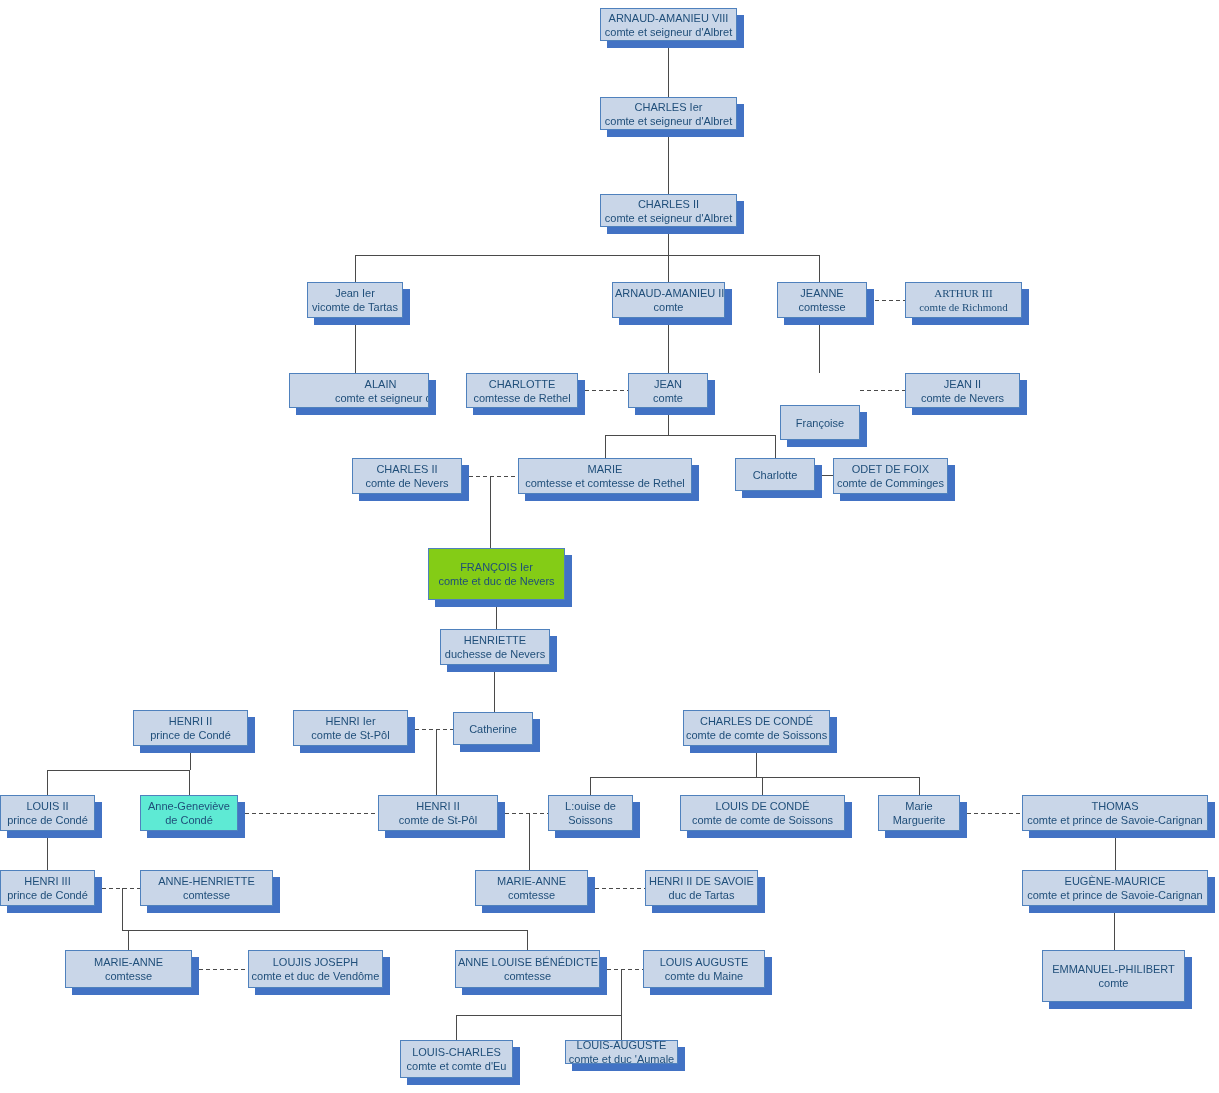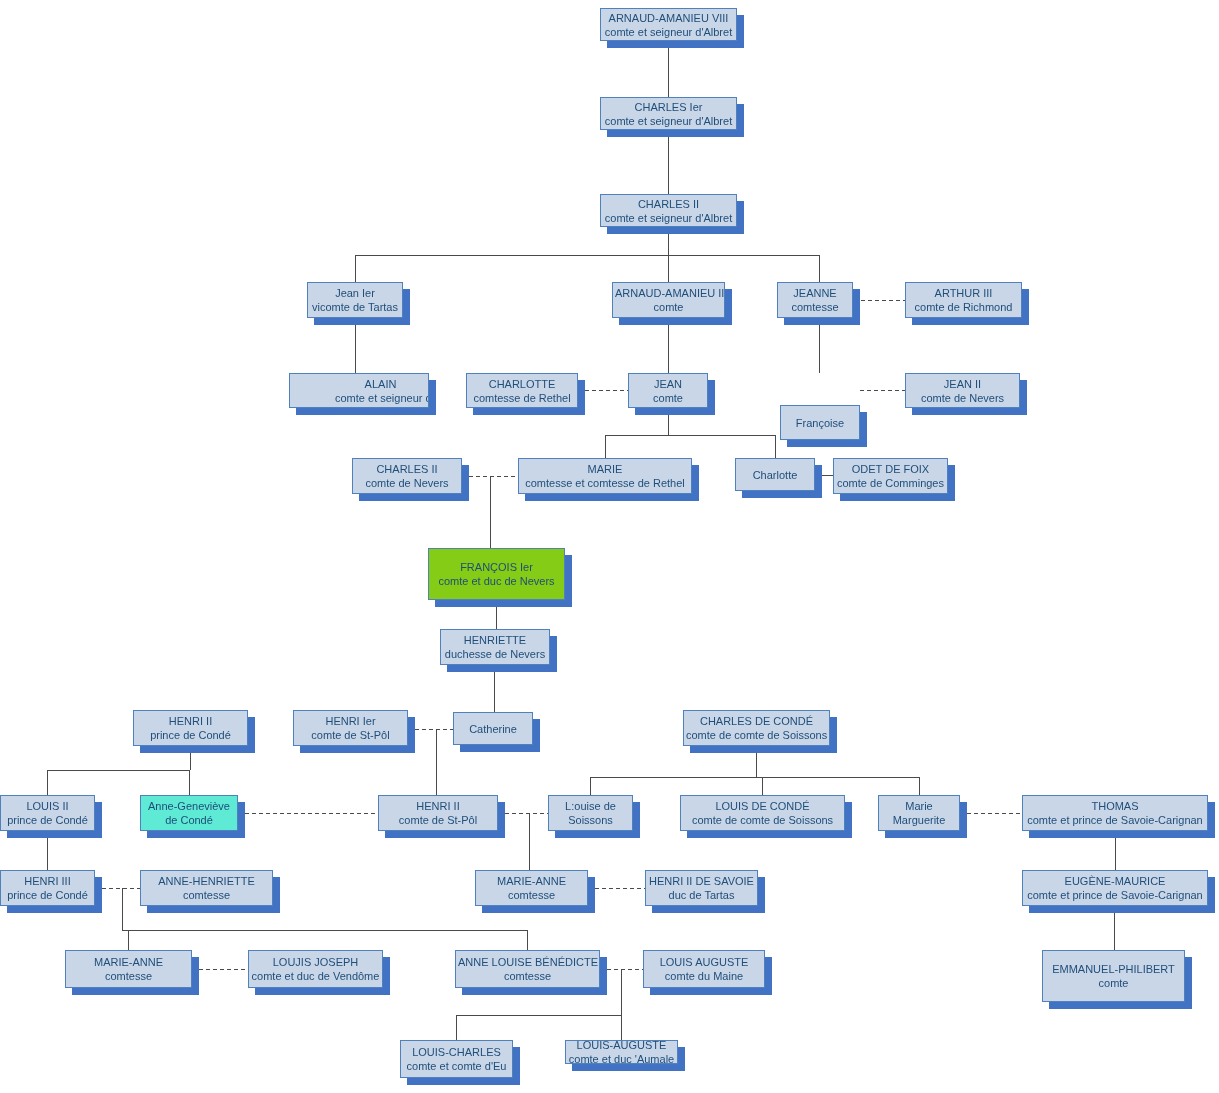--- a/index.html
+++ b/index.html
@@ -107,25 +107,25 @@
         <div class="node-title">comte et seigneur d'Albret</div>
       </div>
       <div class="node" style="left: 307px; top: 282px; width: 96px; height: 36px; background: rgb(201, 214, 232); border-color: rgb(79, 129, 189); color: rgb(31, 78, 121);">
         <div class="node-name">Jean Ier</div>
         <div class="node-title">vicomte de Tartas</div>
       </div>
       <div class="node" style="left: 612px; top: 282px; width: 113px; height: 36px; background: rgb(201, 214, 232); border-color: rgb(79, 129, 189); color: rgb(31, 78, 121);">
         <div class="node-name">ARNAUD-AMANIEU II</div>
         <div class="node-title">comte</div>
       </div>
-      <div class="node" style="left: 777px; top: 282px; width: 76px; height: 36px; background: rgb(201, 214, 232); border-color: rgb(79, 129, 189); color: rgb(31, 78, 121);">
+      <div class="node" style="left: 777px; top: 282px; width: 90px; height: 36px; background: rgb(201, 214, 232); border-color: rgb(79, 129, 189); color: rgb(31, 78, 121);">
         <div class="node-name">JEANNE</div>
         <div class="node-title">comtesse</div>
       </div>
-      <div class="node" style="left: 905px; top: 282px; width: 117px; height: 36px; background: rgb(201, 214, 232); border-color: rgb(79, 129, 189); color: rgb(31, 78, 121);">
+      <div class="node" style="left: 905px; top: 282px; width: 117px; height: 36px; background: rgb(201, 214, 232); border-color: rgb(79, 129, 189); color: rgb(31, 78, 121); font-family: Liberation Serif, serif;">
         <div class="node-name">ARTHUR III</div>
         <div class="node-title">comte de Richmond</div>
       </div>
       <div class="node" style="left: 289px; top: 373px; width: 140px; height: 35px; background: rgb(201, 214, 232); border-color: rgb(79, 129, 189); color: rgb(31, 78, 121); padding-left: 45px;">
         <div class="node-name">ALAIN</div>
         <div class="node-title">comte et seigneur d'Albret</div>
       </div>
       <div class="node" style="left: 466px; top: 373px; width: 112px; height: 35px; background: rgb(201, 214, 232); border-color: rgb(79, 129, 189); color: rgb(31, 78, 121);">
         <div class="node-name">CHARLOTTE</div>
         <div class="node-title">comtesse de Rethel</div>

